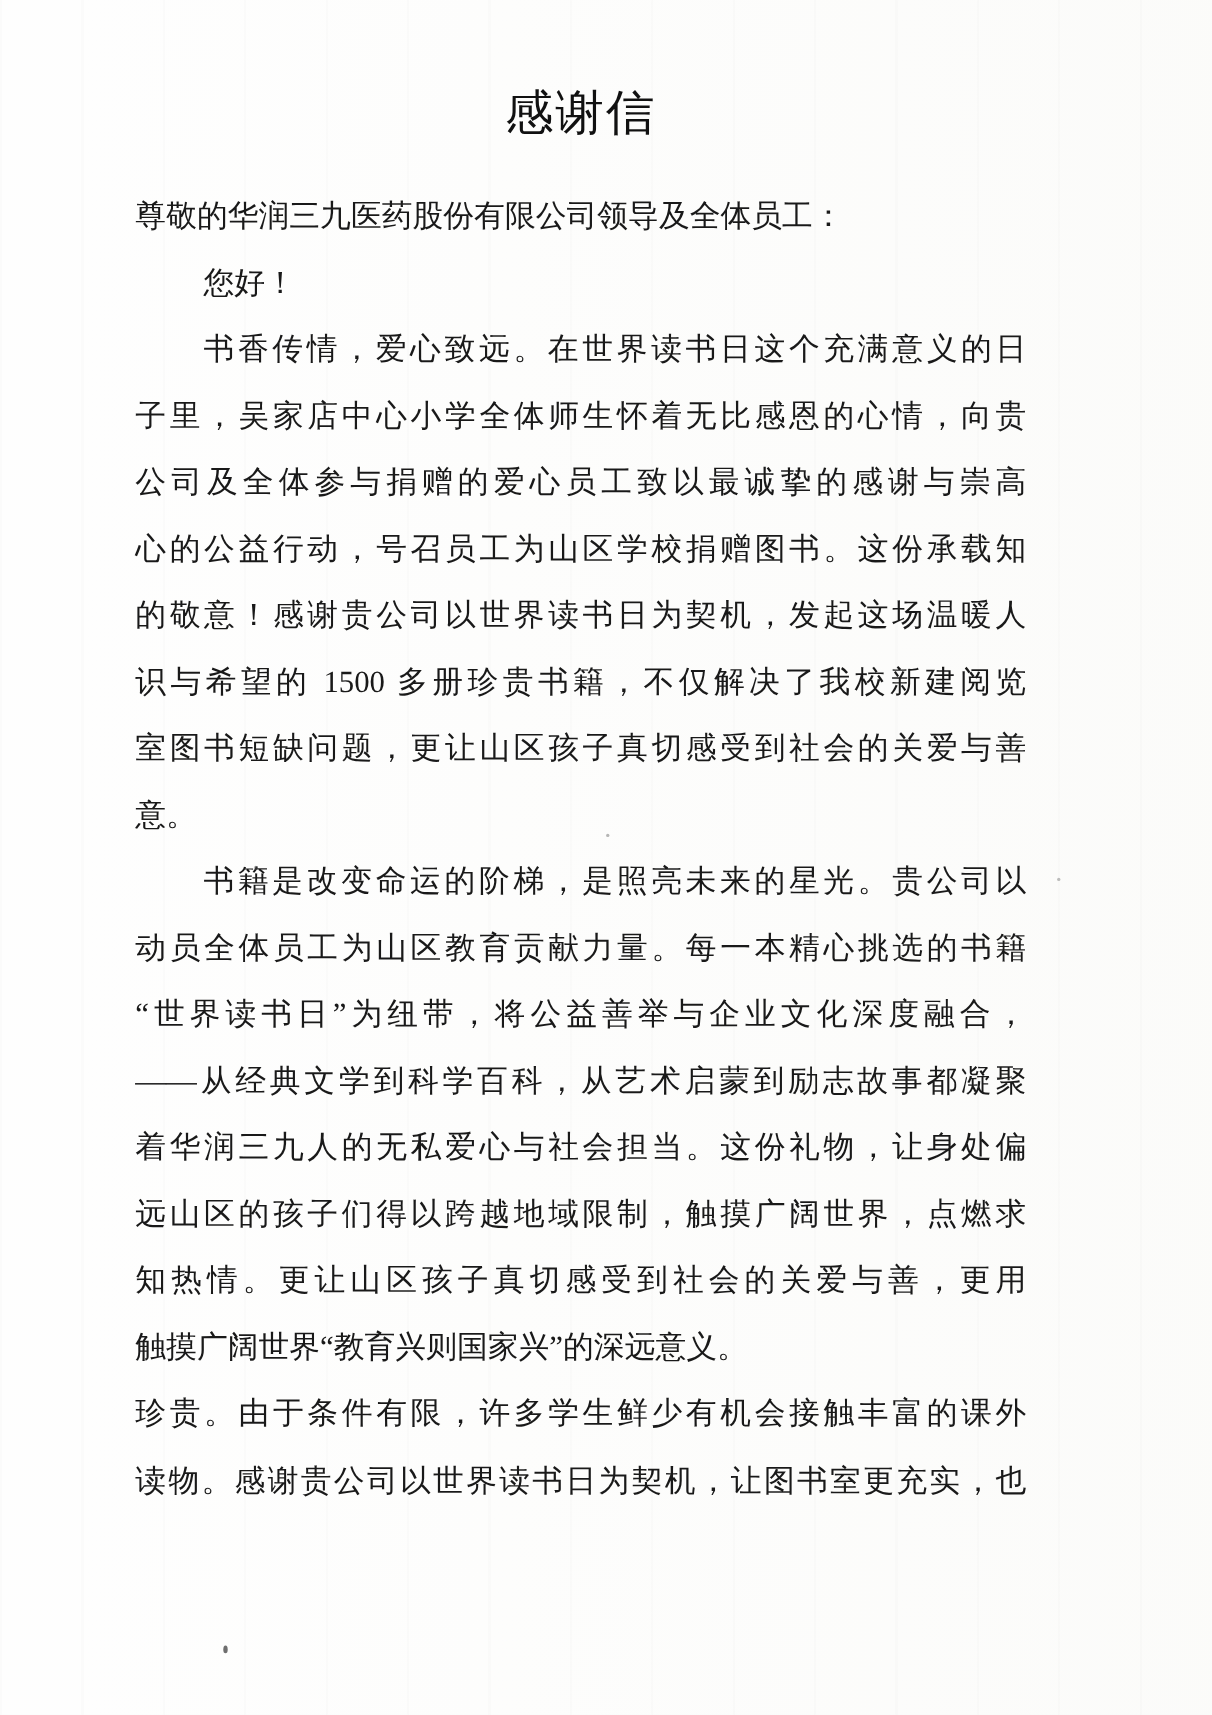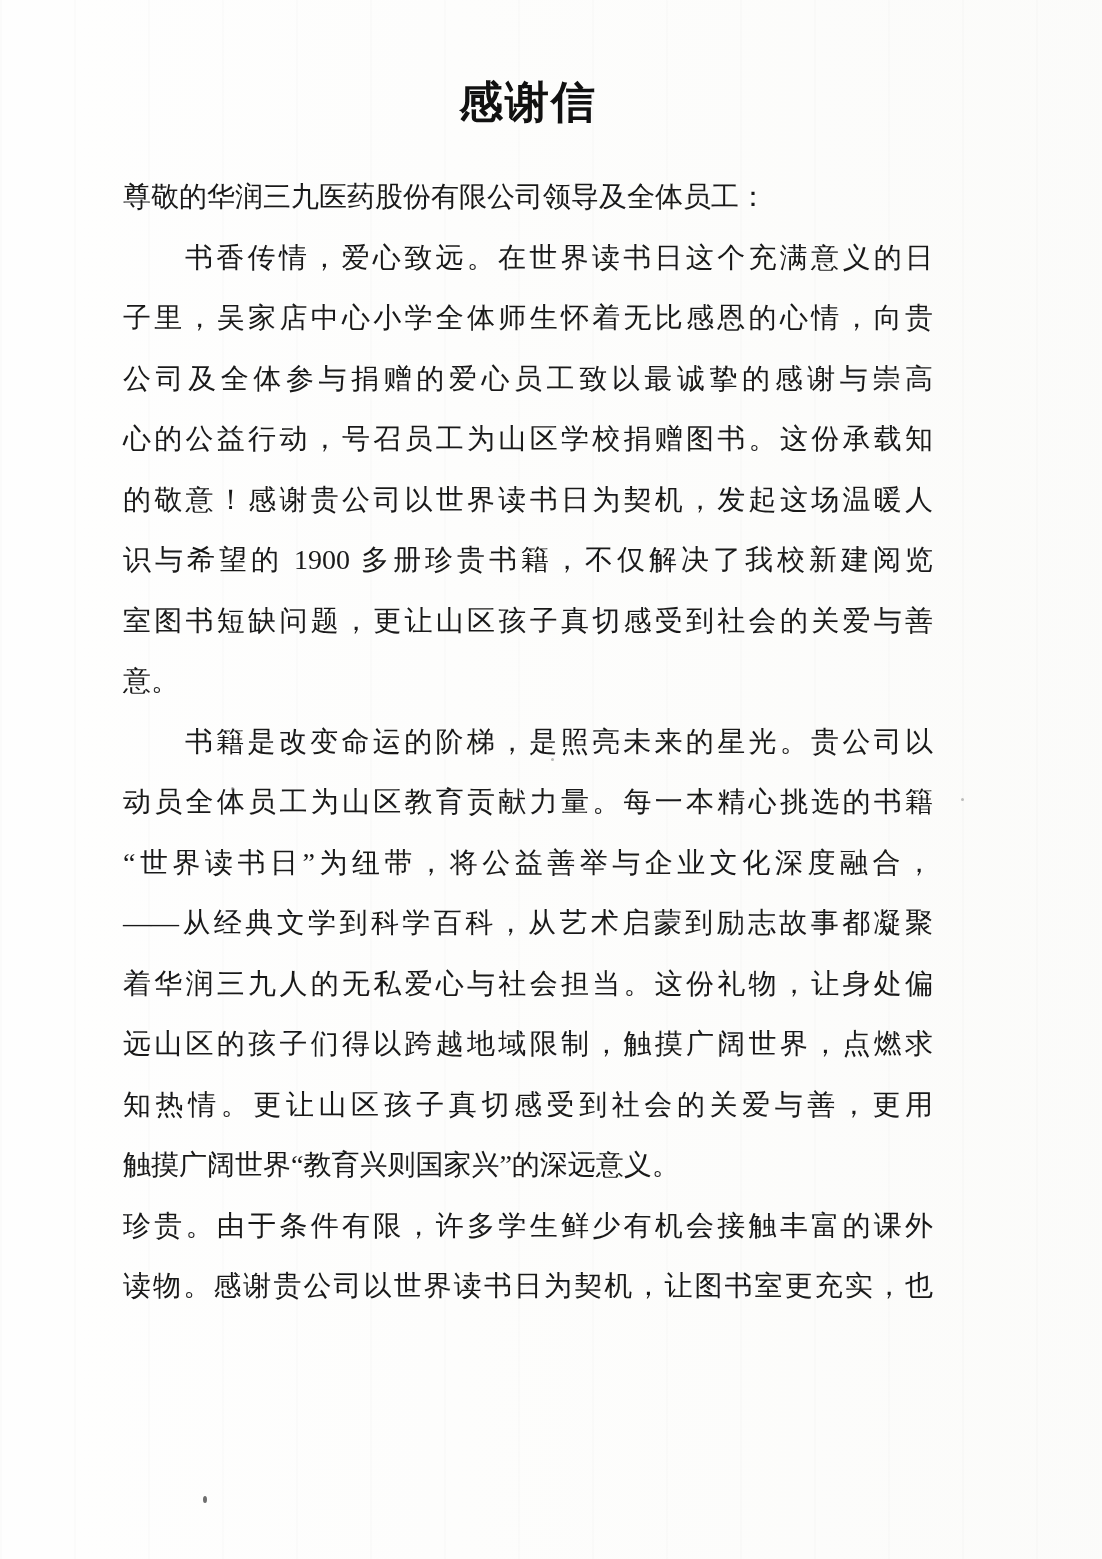--- a/index.html
+++ b/index.html
@@ -25,21 +25,21 @@
   }
   .title {
     position: absolute;
     top: 78px;
     left: 123px;
     width: 810px;
     margin: 0;
     text-align: center;
     font-size: 44px;
     line-height: 50px;
-    font-weight: 700;
+    font-weight: 400;
     letter-spacing: 2px;
     color: #111;
   }
   .content {
     position: absolute;
     top: 167px;
     left: 123px;
     width: 810px;
   }
   .line {
@@ -69,26 +69,27 @@
   .speck.s4 { left: 961px; top: 798px; width: 3px; height: 3px; opacity: 0.35; }
 </style>
 </head>
 <body>
 
 <div class="page">
   <h1 class="title">感谢信</h1>
 
   <div class="content" id="letter-content">
       <div class="line short">尊敬的华润三九医药股份有限公司领导及全体员工：</div>
+      <div class="line indent short">您好！</div>
       <div class="line indent">书香传情，爱心致远。在世界读书日这个充满意义的日</div>
       <div class="line">子里，吴家店中心小学全体师生怀着无比感恩的心情，向贵</div>
       <div class="line">公司及全体参与捐赠的爱心员工致以最诚挚的感谢与崇高</div>
       <div class="line">心的公益行动，号召员工为山区学校捐赠图书。这份承载知</div>
       <div class="line">的敬意！感谢贵公司以世界读书日为契机，发起这场温暖人</div>
-      <div class="line">识与希望的 1900 多册珍贵书籍，不仅解决了我校新建阅览</div>
+      <div class="line">识与希望的 1500 多册珍贵书籍，不仅解决了我校新建阅览</div>
       <div class="line">室图书短缺问题，更让山区孩子真切感受到社会的关爱与善</div>
       <div class="line short">意。</div>
       <div class="line indent">书籍是改变命运的阶梯，是照亮未来的星光。贵公司以</div>
       <div class="line">动员全体员工为山区教育贡献力量。每一本精心挑选的书籍</div>
       <div class="line">“世界读书日”为纽带，将公益善举与企业文化深度融合，</div>
       <div class="line">——从经典文学到科学百科，从艺术启蒙到励志故事都凝聚</div>
       <div class="line">着华润三九人的无私爱心与社会担当。这份礼物，让身处偏</div>
       <div class="line">远山区的孩子们得以跨越地域限制，触摸广阔世界，点燃求</div>
       <div class="line">知热情。更让山区孩子真切感受到社会的关爱与善，更用</div>
       <div class="line short">触摸广阔世界“教育兴则国家兴”的深远意义。</div>

